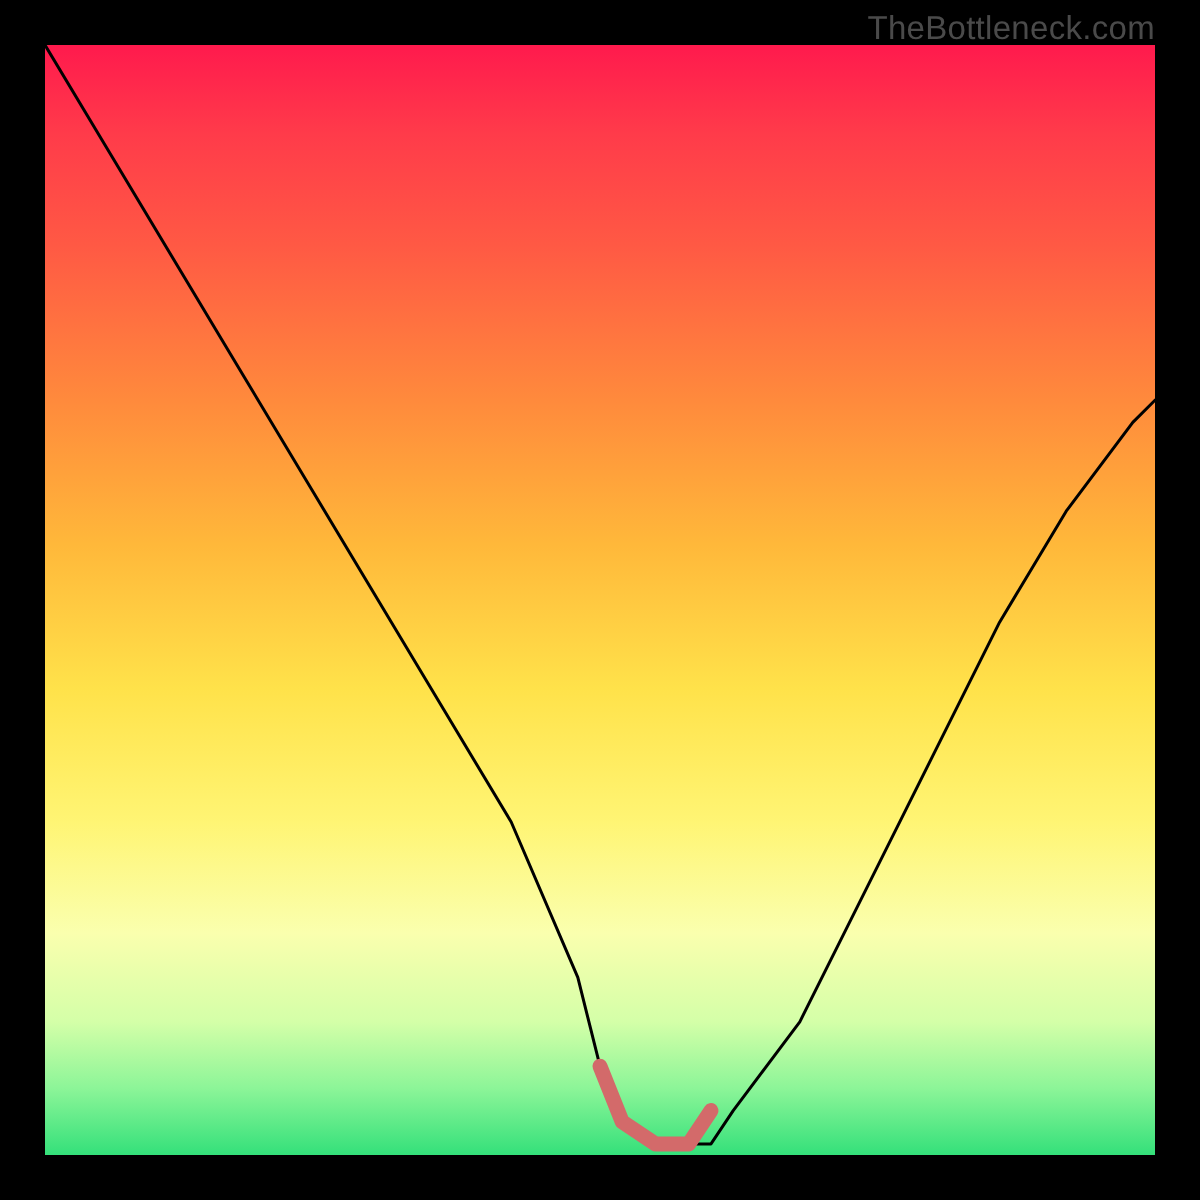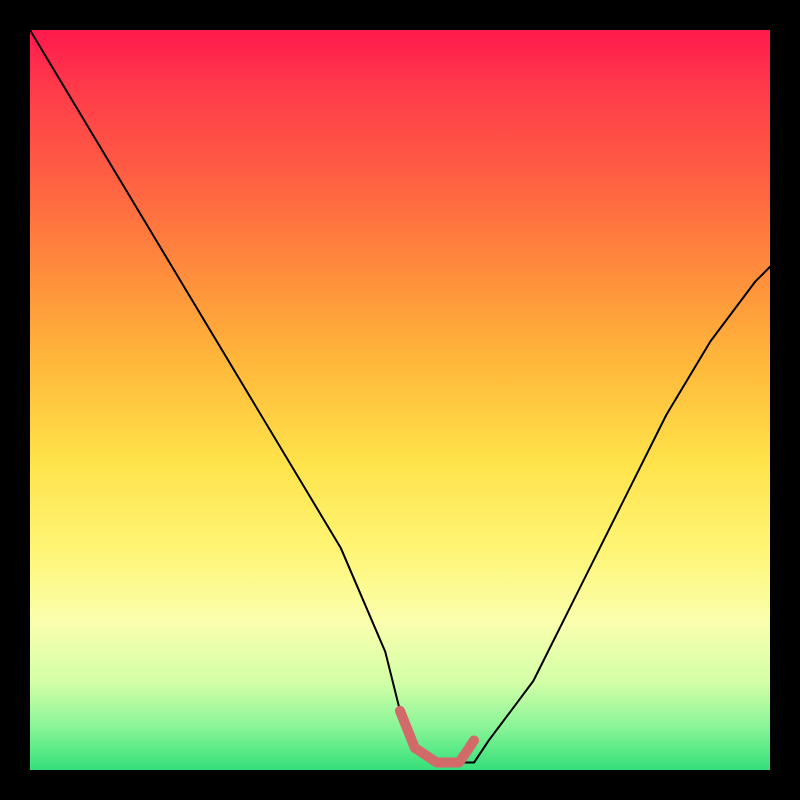--- a/index.html
+++ b/index.html
@@ -58,20 +58,21 @@
     font-weight: 500;
     letter-spacing: 0.2px;
     user-select: none;
   }
 </style>
 </head>
 <body>
 
 <div class="frame">
 
+  <div class="watermark">TheBottleneck.com</div>
 
   <div class="plot-area">
     <div class="gradient"></div>
 
     <svg class="curve-svg" viewBox="0 0 740 740" preserveAspectRatio="none">
       <path id="curve-path" fill="none" stroke="#000" stroke-width="2" stroke-linecap="round" stroke-linejoin="round" d="M0.0 0.0 L44.4 74.0 L88.8 148.0 L133.2 222.0 L177.6 296.0 L222.0 370.0 L266.4 444.0 L310.8 518.0 L355.2 621.6 L370.0 680.8 L384.8 717.8 L407.0 732.6 L429.2 732.6 L444.0 732.6 L458.8 710.4 L503.2 651.2 L547.6 562.4 L592.0 473.6 L636.4 384.8 L680.8 310.8 L725.2 251.6 L740.0 236.8"></path>
       <path id="valley-path" fill="none" stroke="#d36a6a" stroke-width="10" stroke-linecap="round" stroke-linejoin="round" d="M370.0 680.8 L384.8 717.8 L407.0 732.6 L429.2 732.6 L444.0 710.4"></path>
     </svg>
   </div>
 

